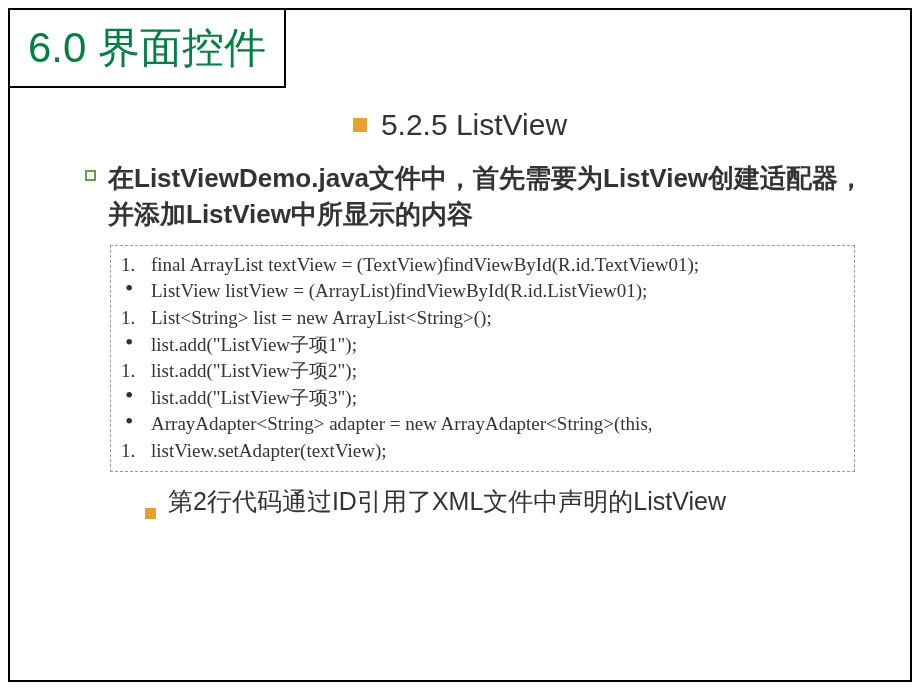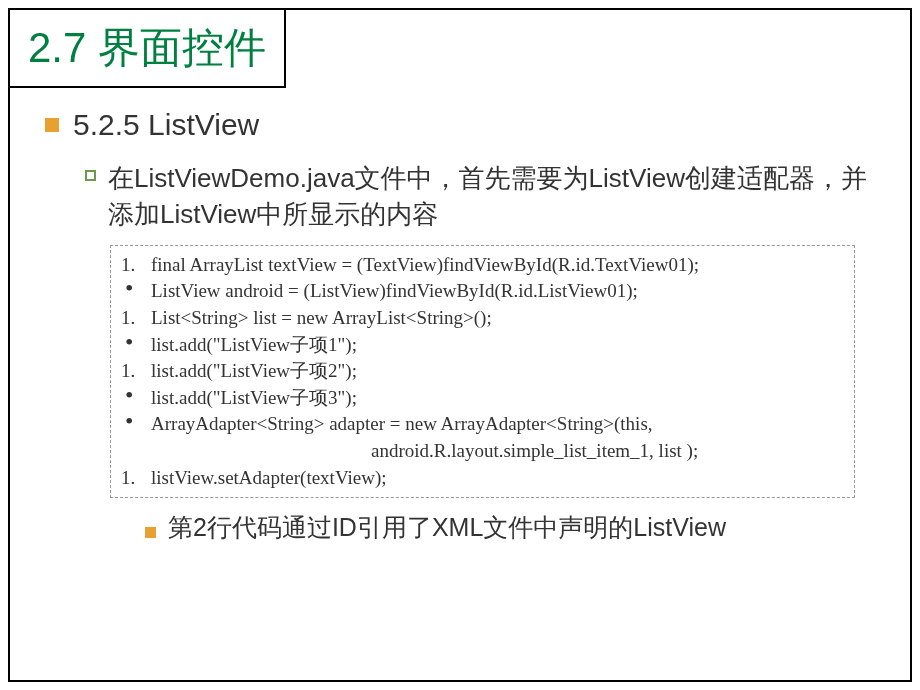--- a/index.html
+++ b/index.html
@@ -32,37 +32,39 @@
       font-size: 42px;
       color: #008040;
     }
     .content {
       padding: 20px 35px;
     }
     .section-header {
       display: flex;
       align-items: center;
       margin-bottom: 18px;
+      justify-content: center;
     }
     .bullet-orange {
       width: 14px;
       height: 14px;
       background: #e8a030;
       margin-right: 14px;
       flex-shrink: 0;
     }
     .section-title {
       font-size: 30px;
       color: #333;
     }
     .sub-item {
       display: flex;
       align-items: flex-start;
       margin-left: 40px;
       margin-bottom: 12px;
+      font-weight: bold;
     }
     .bullet-green-outline {
       width: 11px;
       height: 11px;
       border: 2px solid #6a9a4a;
       background: #fff;
       margin-right: 12px;
       margin-top: 10px;
       flex-shrink: 0;
     }
@@ -98,21 +100,21 @@
       padding-left: 4px;
     }
     .code-text {
       flex: 1;
     }
     .code-indent {
       padding-left: 220px;
     }
     .note-item {
       display: flex;
-      align-items: center;
+      align-items: flex-end;
       margin-left: 100px;
       margin-bottom: 10px;
     }
     .bullet-orange-small {
       width: 11px;
       height: 11px;
       background: #e8a030;
       margin-right: 12px;
       margin-top: 10px;
       flex-shrink: 0;
@@ -121,21 +123,21 @@
       font-size: 25px;
       color: #333;
       line-height: 1.4;
     }
   </style>
 </head>
 <body>
 
 <div class="outer-frame">
   <div class="title-box">
-    <div class="title">2.7  界面控件</div>
+    <div class="title">6.0  界面控件</div>
   </div>
   
   <div class="content">
 
     <div class="section-header">
       <div class="bullet-orange"></div>
       <div class="section-title">5.2.5 ListView</div>
     </div>
 
     <div class="sub-item">
@@ -143,21 +145,21 @@
       <div class="sub-text">在ListViewDemo.java文件中，首先需要为ListView创建适配器，并添加ListView中所显示的内容</div>
     </div>
 
     <div class="code-box">
       <div class="code-line">
         <div class="code-marker num">1.</div>
         <div class="code-text">final ArrayList textView = (TextView)findViewById(R.id.TextView01);</div>
       </div>
       <div class="code-line">
         <div class="code-marker dot">•</div>
-        <div class="code-text">ListView android = (ListView)findViewById(R.id.ListView01);</div>
+        <div class="code-text">ListView listView = (ArrayList)findViewById(R.id.ListView01);</div>
       </div>
       <div class="code-line">
         <div class="code-marker num">1.</div>
         <div class="code-text">List&lt;String&gt; list  = new ArrayList&lt;String&gt;();</div>
       </div>
       <div class="code-line">
         <div class="code-marker dot">•</div>
         <div class="code-text">list.add("ListView子项1");</div>
       </div>
       <div class="code-line">
@@ -166,24 +168,20 @@
       </div>
       <div class="code-line">
         <div class="code-marker dot">•</div>
         <div class="code-text">list.add("ListView子项3");</div>
       </div>
       <div class="code-line">
         <div class="code-marker dot">•</div>
         <div class="code-text">ArrayAdapter&lt;String&gt; adapter = new ArrayAdapter&lt;String&gt;(this,</div>
       </div>
       <div class="code-line">
-        <div class="code-marker"></div>
-        <div class="code-text code-indent">android.R.layout.simple_list_item_1, list );</div>
-      </div>
-      <div class="code-line">
         <div class="code-marker num">1.</div>
         <div class="code-text">listView.setAdapter(textView);</div>
       </div>
     </div>
 
     <div class="note-item">
       <div class="bullet-orange-small"></div>
       <div class="note-text">第2行代码通过ID引用了XML文件中声明的ListView</div>
     </div>
 

